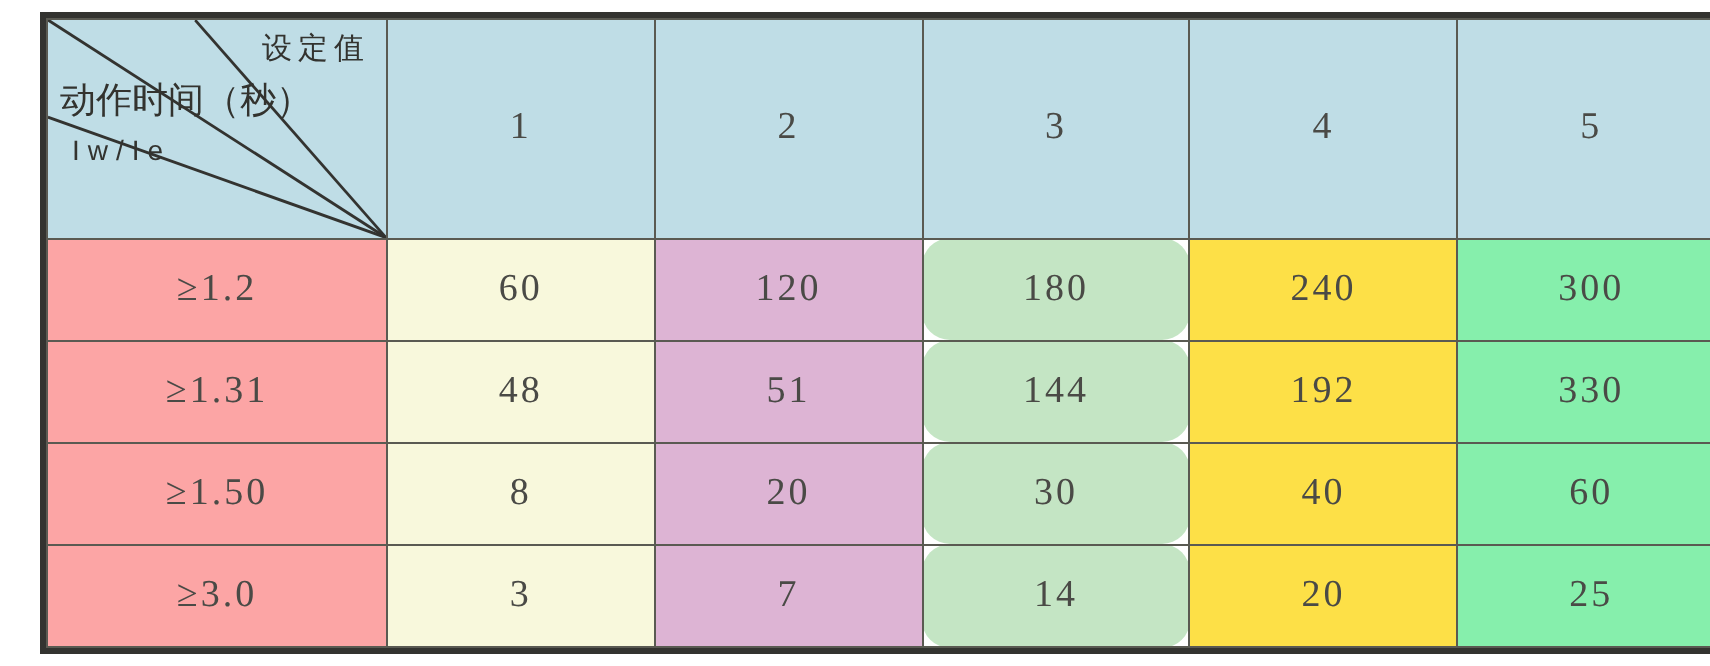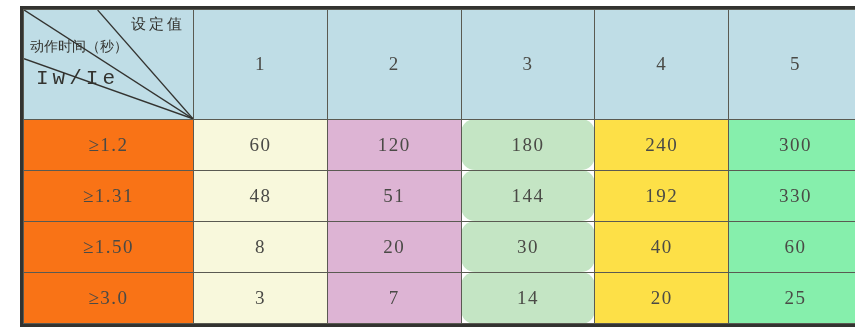--- a/index.html
+++ b/index.html
@@ -71,40 +71,40 @@
   }
   .corner-label.set-value {
     right: 8px;
     top: 5px;
     font-size: 15px;
     letter-spacing: 3px;
   }
   .corner-label.action-time {
     left: 6px;
     top: 28px;
-    font-size: 14px;
+    font-size: 18px;
     letter-spacing: 0px;
   }
   .corner-label.ratio {
     left: 12px;
     top: 57px;
-    font-size: 21px;
+    font-size: 14px;
     letter-spacing: 4px;
-    font-family: Liberation Mono, monospace;
+    font-family: Liberation Sans, sans-serif;
   }
 
   
   td.head-cell {
     background: #bfdde6;
     font-size: 20px;
   }
 
   
   td.row-label {
-    background: #f97316;
+    background: #fca5a5;
     font-size: 19px;
   }
 
   
   td.col-1 { background: #f8f8dc; }
   td.col-2 { background: #ddb4d4; }
   td.col-3 { background: #c4e5c4; border-radius: 14px; }
   td.col-4 { background: #fde047; }
   td.col-5 { background: #86efac; }
 

